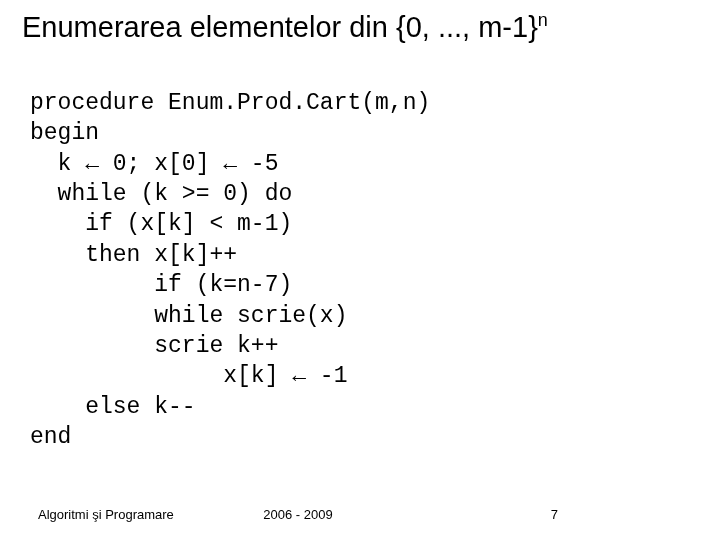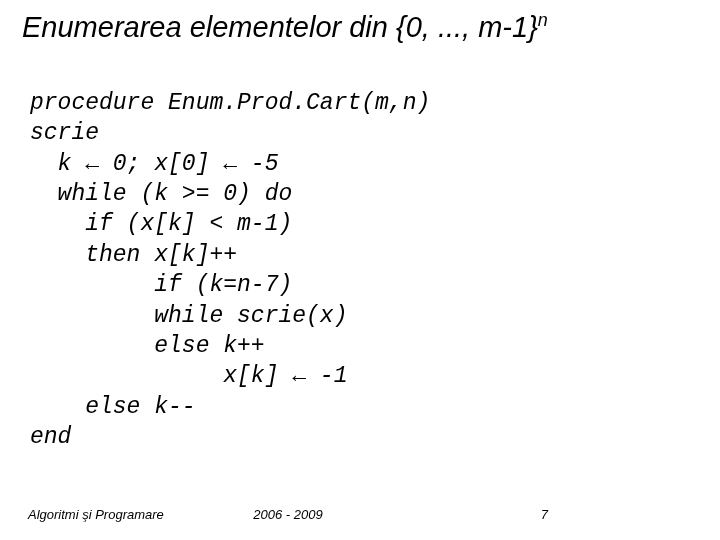--- a/index.html
+++ b/index.html
@@ -1,42 +1,42 @@
 <!DOCTYPE html>
 <html><head>
 <meta charset="utf-8">
 <style>
   * { margin: 0; padding: 0; box-sizing: border-box; }
   html, body { width: 720px; height: 540px; background: #fff; font-family: Verdana, Geneva, sans-serif; color: #000; }
-  .slide { width: 720px; height: 540px; position: relative; padding: 10px 14px 0 22px; font-style: italic; }
+  .slide { width: 720px; height: 540px; position: relative; padding: 10px 14px 0 22px; }
   .title { font-size: 29px; font-weight: 400; letter-spacing: 0px; white-space: nowrap; }
   .superscript { font-size: 18px; vertical-align: super; }
   .code { margin-top: 14px; margin-left: 8px; font-family: "Courier New", Courier, monospace; font-size: 23px; line-height: 1.32; white-space: pre; }
-  .footer { position: absolute; bottom: 18px; left: 0; width: 576px; padding: 0 28px; font-family: Verdana, Geneva, sans-serif; font-size: 13px; color: #000; display: flex; justify-content: space-between; align-items: center; }
+  .footer { position: absolute; bottom: 18px; left: 10px; width: 576px; padding: 0 28px; font-family: Verdana, Geneva, sans-serif; font-size: 13px; color: #000; display: flex; justify-content: space-between; align-items: center; }
   .footer .center { position: absolute; left: 50%; transform: translateX(-50%); }
 </style>
 </head>
 <body>
 
 <div class="slide">
 
   <div class="title">
     <span>Enumerarea elementelor din {0, ..., m-1}</span><span class="superscript">n</span>
   </div>
 
   <div class="code">
 <span>procedure Enum.Prod.Cart(m,n)</span>
-<span>scrie</span>
+<span>begin</span>
 <span>  k ← 0; x[0] ← -5</span>
 <span>  while (k &gt;= 0) do</span>
 <span>    if (x[k] &lt; m-1)</span>
 <span>    then x[k]++</span>
 <span>         if (k=n-7)</span>
 <span>         while scrie(x)</span>
-<span>         else k++</span>
+<span>         scrie k++</span>
 <span>              x[k] ← -1</span>
 <span>    else k--</span>
 <span>end</span>
   </div>
 
   <div class="footer">
     <span>Algoritmi şi Programare</span>
     <span class="center">2006 - 2009</span>
     <span>7</span>
   </div>

